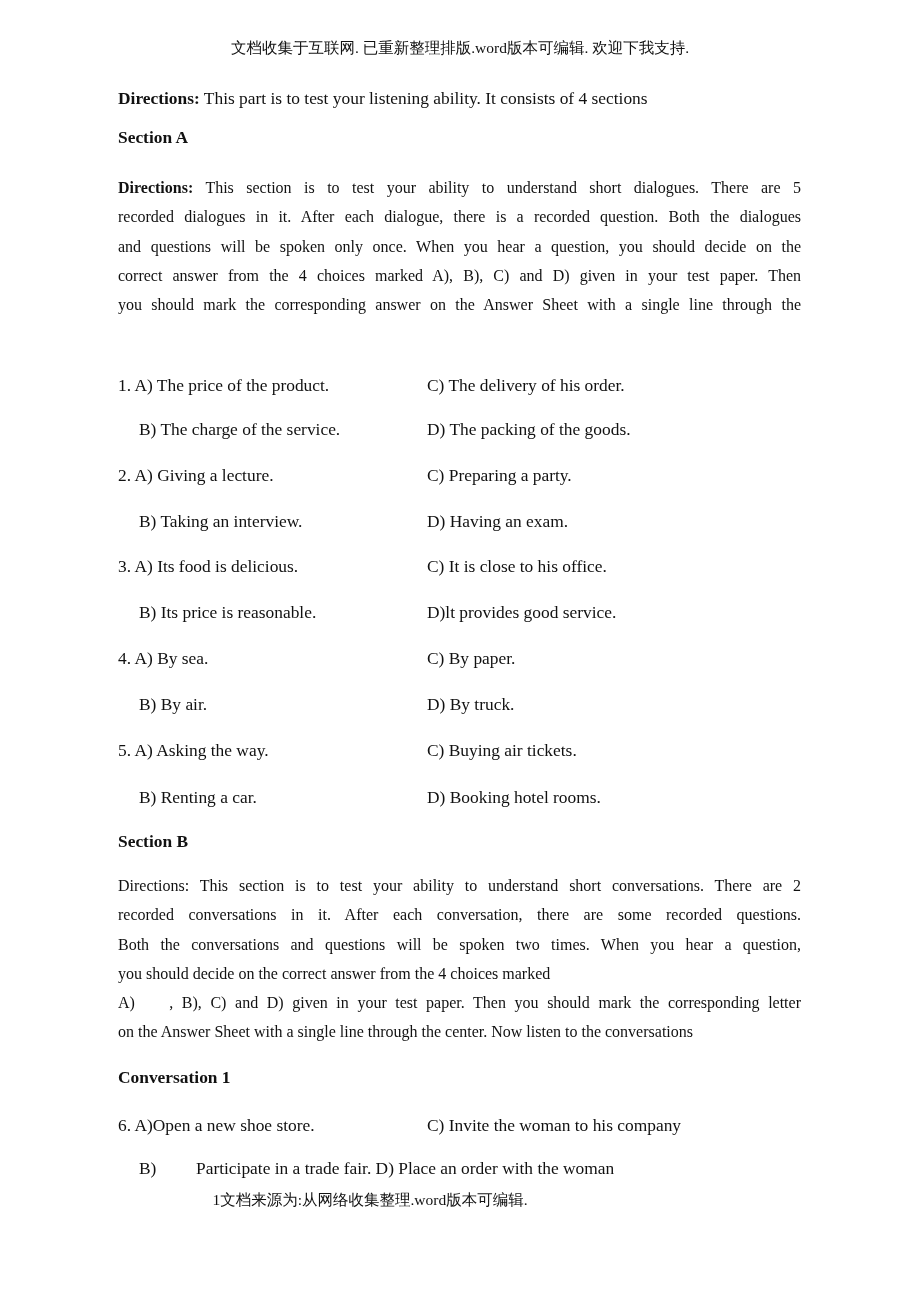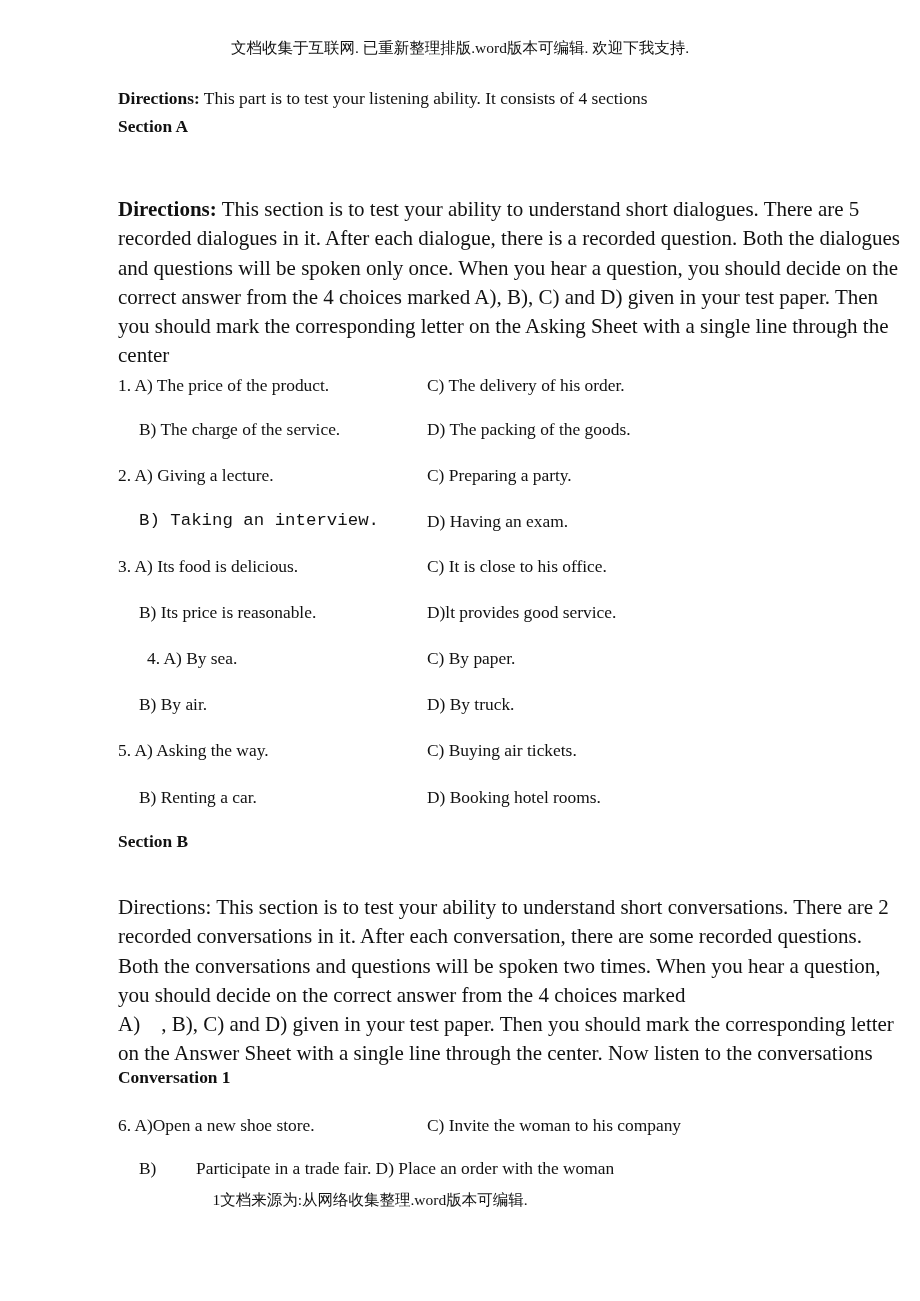--- a/index.html
+++ b/index.html
@@ -13,65 +13,64 @@
     left: 0; width: 920px; top: 38px; text-align: center;
     font-size: 15.5px; box-sizing: border-box;
     white-space: nowrap;
   }
   .footer-note {
     left: 0; width: 736px; top: 1190px; text-align: center;
     font-size: 15.5px; white-space: nowrap; padding-left: 4px; box-sizing: border-box;
   }
   .line { left: 118px; font-size: 17.4px; white-space: nowrap; }
   .para {
-    left: 118px; width: 683px; font-size: 21px; line-height: 29.3px;
-    text-align: justify; text-align-last: left; margin-top: 22px;
+    left: 118px; width: 683px; font-size: 16px; line-height: 29.3px;
+    text-align: justify; text-align-last: left;
   }
   .para .pl { display: block; text-align: justify; text-align-last: justify; white-space: nowrap; }
   .para .pl.last { text-align-last: left; }
   b { font-weight: bold; }
   .opt { font-size: 17.4px; white-space: nowrap; }
   .colA { left: 118px; }
   .colB { left: 139px; }
   .colC { left: 427px; }
 </style>
 </head>
 <body>
 
 <div class="abs header-note">文档收集于互联网. 已重新整理排版.word版本可编辑. 欢迎下我支持.</div>
 
 <div class="abs line" style="top:88px;"><b>Directions:</b><span> This part is to test your listening ability. It consists of 4 sections</span></div>
 
-<div class="abs line" style="top:116px;"><b>Section A</b></div>
+<div class="abs line" style="top:127px;"><b>Section A</b></div>
 
 <div class="abs para" style="top:173px;">
   <span class="pl"><b>Directions:</b><span> This section is to test your ability to understand short dialogues. There are 5</span></span>
   <span class="pl">recorded dialogues in it. After each dialogue, there is a recorded question. Both the dialogues</span>
   <span class="pl">and questions will be spoken only once. When you hear a question, you should decide on the</span>
   <span class="pl">correct answer from the 4 choices marked A), B), C) and D) given in your test paper. Then</span>
-  <span class="pl">you should mark the corresponding letter on the Asking Sheet with a single line through the</span>
-  <span class="pl last">center</span>
+  <span class="pl">you should mark the corresponding answer on the Answer Sheet with a single line through the</span>
 </div>
 
 <div class="abs opt colA" style="top:375px;">1. A) The price of the product.</div>
 <div class="abs opt colC" style="top:375px;">C) The delivery of his order.</div>
 <div class="abs opt colB" style="top:419px;">B) The charge of the service.</div>
 <div class="abs opt colC" style="top:419px;">D) The packing of the goods.</div>
 
 <div class="abs opt colA" style="top:465px;">2. A) Giving a lecture.</div>
 <div class="abs opt colC" style="top:465px;">C) Preparing a party.</div>
-<div class="abs opt colB" style="top:511px;font-family:Liberation Mono, monospace;">B) Taking an interview.</div>
+<div class="abs opt colB" style="top:511px;">B) Taking an interview.</div>
 <div class="abs opt colC" style="top:511px;">D) Having an exam.</div>
 
 <div class="abs opt colA" style="top:556px;">3. A) Its food is delicious.</div>
 <div class="abs opt colC" style="top:556px;">C) It is close to his office.</div>
 <div class="abs opt colB" style="top:602px;">B) Its price is reasonable.</div>
 <div class="abs opt colC" style="top:602px;">D)lt provides good service.</div>
 
-<div class="abs opt colA" style="top:648px;margin-left:29px;">4. A) By sea.</div>
+<div class="abs opt colA" style="top:648px;">4. A) By sea.</div>
 <div class="abs opt colC" style="top:648px;">C) By paper.</div>
 <div class="abs opt colB" style="top:694px;">B) By air.</div>
 <div class="abs opt colC" style="top:694px;">D) By truck.</div>
 
 <div class="abs opt colA" style="top:740px;">5. A) Asking the way.</div>
 <div class="abs opt colC" style="top:740px;">C) Buying air tickets.</div>
 <div class="abs opt colB" style="top:787px;font-family:Liberation Serif, serif;">B) Renting a car.</div>
 <div class="abs opt colC" style="top:787px;">D) Booking hotel rooms.</div>
 
 <div class="abs line" style="top:831px;"><b>Section B</b></div>

